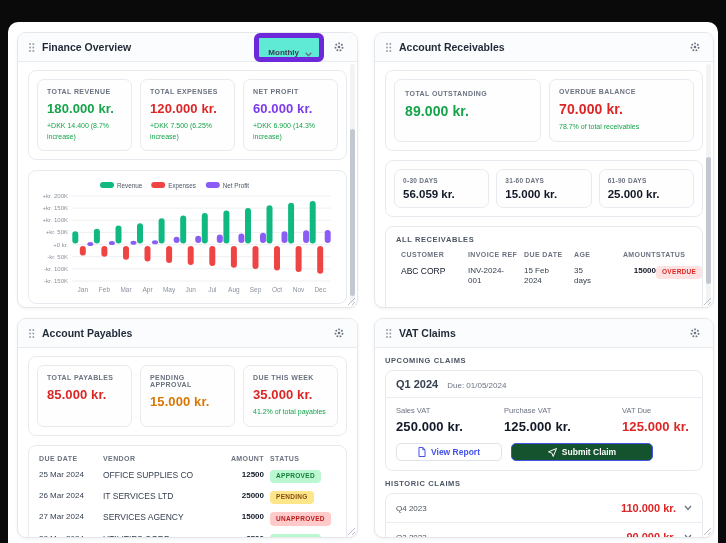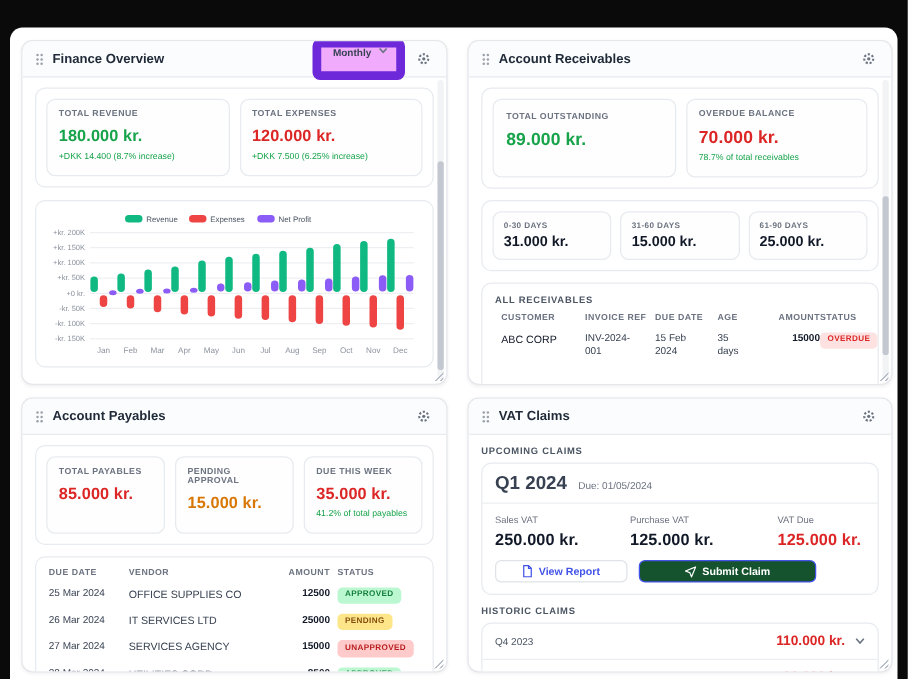--- a/index.html
+++ b/index.html
@@ -5,22 +5,22 @@
   html,body{margin:0;padding:0;background:#0a0a0a;width:726px;height:543px;overflow:hidden;
     font-family:"Liberation Sans","DejaVu Sans",sans-serif;-webkit-font-smoothing:antialiased;}
   .screen{position:absolute;left:8px;top:22px;width:710px;height:531px;background:#ffffff;
     border-radius:10px;overflow:hidden;}
   .panel{position:absolute;background:#fff;border:1px solid #e5e7eb;border-radius:9px;
     box-shadow:0 1px 3px rgba(16,24,40,.06);overflow:hidden;}
   .panel-header{height:28px;display:flex;align-items:center;gap:7px;padding:0 10px;
     background:#fbfcfd;border-bottom:1px solid #e9ecef;}
   .panel-title{font-size:10.5px;font-weight:700;color:#1f2937;}
   .spacer{flex:1;}
-  .select{display:flex;align-items:flex-start;gap:6px;height:19px;padding:0 7px 0 9px;background:#f0abfc;
-    border:7px solid #6d28d9;border-radius:6px;font-size:8px;color:#374151;font-weight:600;}
+  .select{display:flex;align-items:flex-end;gap:6px;height:19px;padding:0 7px 0 9px;background:#5eead4;
+    border:5px solid #6d28d9;border-radius:6px;font-size:8px;color:#374151;font-weight:600;}
   .icon-btn{width:16px;height:16px;display:flex;align-items:center;justify-content:center;border:none;background:transparent;padding:0;cursor:pointer;}
   .panel-body{position:relative;padding:8px 10px;}
   .card{background:#fff;border:1px solid #e7eaee;border-radius:8px;}
   .stats-row{display:flex;gap:8px;padding:8px;}
   .stat-card{flex:1;border:1px solid #e7eaee;border-radius:7px;padding:8px 9px;background:#fefefe;}
   .stat-label{font-size:7px;font-weight:600;color:#6b7280;letter-spacing:.4px;}
   .stat-value{font-size:13px;font-weight:800;margin-top:6px;letter-spacing:.1px;}
   .stat-value.lg{font-size:14px;}
   .stat-sub{font-size:7px;color:#16a34a;margin-top:5px;line-height:1.5;}
   .c-green{color:#16a34a}.c-red{color:#dc2626}.c-purple{color:#7c3aed}.c-amber{color:#d97706}.c-dark{color:#111827}
@@ -41,21 +41,21 @@
   .badge.pending{background:#fde68a;color:#854d0e;}
   .badge.unapproved{background:#fecaca;color:#b91c1c;}
   .scrollbar{position:absolute;top:31px;right:2px;bottom:4px;width:5px;background:#f1f3f5;border-radius:3px;}
   .scrollbar .thumb{position:absolute;left:0;right:0;background:#c3c8d0;border-radius:3px;}
   .resize-grip{position:absolute;right:2px;bottom:2px;width:9px;height:9px;
     clip-path:polygon(100% 0,100% 100%,0 100%);
     background:repeating-linear-gradient(-45deg,transparent 0 1.6px,#b9bfc9 1.6px 2.7px);}
   
   .upcoming-card{margin-top:5px;}
   .uc-head{display:flex;align-items:baseline;gap:9px;padding:7px 10px;border-bottom:1px solid #eceef1;}
-  .uc-period{font-size:15px;font-weight:700;color:#374151;}
+  .uc-period{font-size:11px;font-weight:700;color:#374151;}
   .uc-due{font-size:8px;color:#6b7280;}
   .uc-grid{display:grid;grid-template-columns:108px 118px 1fr;padding:8px 10px 2px;}
   .vat-label{font-size:7.5px;color:#6b7280;}
   .vat-value{font-size:13px;font-weight:800;margin-top:4px;letter-spacing:.1px;}
   .btn-row{display:flex;gap:9px;padding:7px 10px 9px;}
   .btn{display:flex;align-items:center;justify-content:center;gap:5px;height:18px;border-radius:5px;
     font-size:8.5px;font-weight:700;cursor:pointer;}
   .btn-outline{flex:0 0 106px;background:#fff;border:1px solid #dfe3e8;color:#4353e8;}
   .btn-primary{flex:0 0 142px;background:#14532d;border:1px solid #4353e8;color:#fff;}
   .historic-card{margin-top:5px;}
@@ -108,20 +108,25 @@
       <div class="card stats-row">
         <div class="stat-card">
           <div class="stat-label">TOTAL REVENUE</div>
           <div class="stat-value c-green">180.000 kr.</div>
           <div class="stat-sub">+DKK 14.400 (8.7% increase)</div>
         </div>
         <div class="stat-card">
           <div class="stat-label">TOTAL EXPENSES</div>
           <div class="stat-value c-red">120.000 kr.</div>
           <div class="stat-sub">+DKK 7.500 (6.25% increase)</div>
+        </div>
+        <div class="stat-card">
+          <div class="stat-label">NET PROFIT</div>
+          <div class="stat-value c-purple">60.000 kr.</div>
+          <div class="stat-sub">+DKK 6.900 (14.3% increase)</div>
         </div>
       </div>
       <div class="card chart-card">
         <svg id="finance-chart" width="300" height="118" viewBox="0 0 300 118">
             <line x1="36" x2="295" y1="18.0" y2="18.0" stroke="#edeff2" stroke-width="1"></line>
             <text x="32" y="20" font-size="6" text-anchor="end" fill="#8b929d">+kr. 200K</text>
             <line x1="36" x2="295" y1="30.1" y2="30.1" stroke="#edeff2" stroke-width="1"></line>
             <text x="32" y="32.1" font-size="6" text-anchor="end" fill="#8b929d">+kr. 150K</text>
             <line x1="36" x2="295" y1="42.3" y2="42.3" stroke="#edeff2" stroke-width="1"></line>
             <text x="32" y="44.3" font-size="6" text-anchor="end" fill="#8b929d">+kr. 100K</text>
@@ -231,21 +236,21 @@
         </div>
         <div class="stat-card" style="">
           <div class="stat-label">OVERDUE BALANCE</div>
           <div class="stat-value lg c-red">70.000 kr.</div>
           <div class="stat-sub">78.7% of total receivables</div>
         </div>
       </div>
       <div class="card aging-row" style="margin-top:9px;">
         <div class="aging-card">
           <div class="aging-label">0-30 DAYS</div>
-          <div class="aging-value">31.000 kr.</div>
+          <div class="aging-value">56.059 kr.</div>
         </div>
         <div class="aging-card">
           <div class="aging-label">31-60 DAYS</div>
           <div class="aging-value">15.000 kr.</div>
         </div>
         <div class="aging-card">
           <div class="aging-label">61-90 DAYS</div>
           <div class="aging-value">25.000 kr.</div>
         </div>
       </div>

